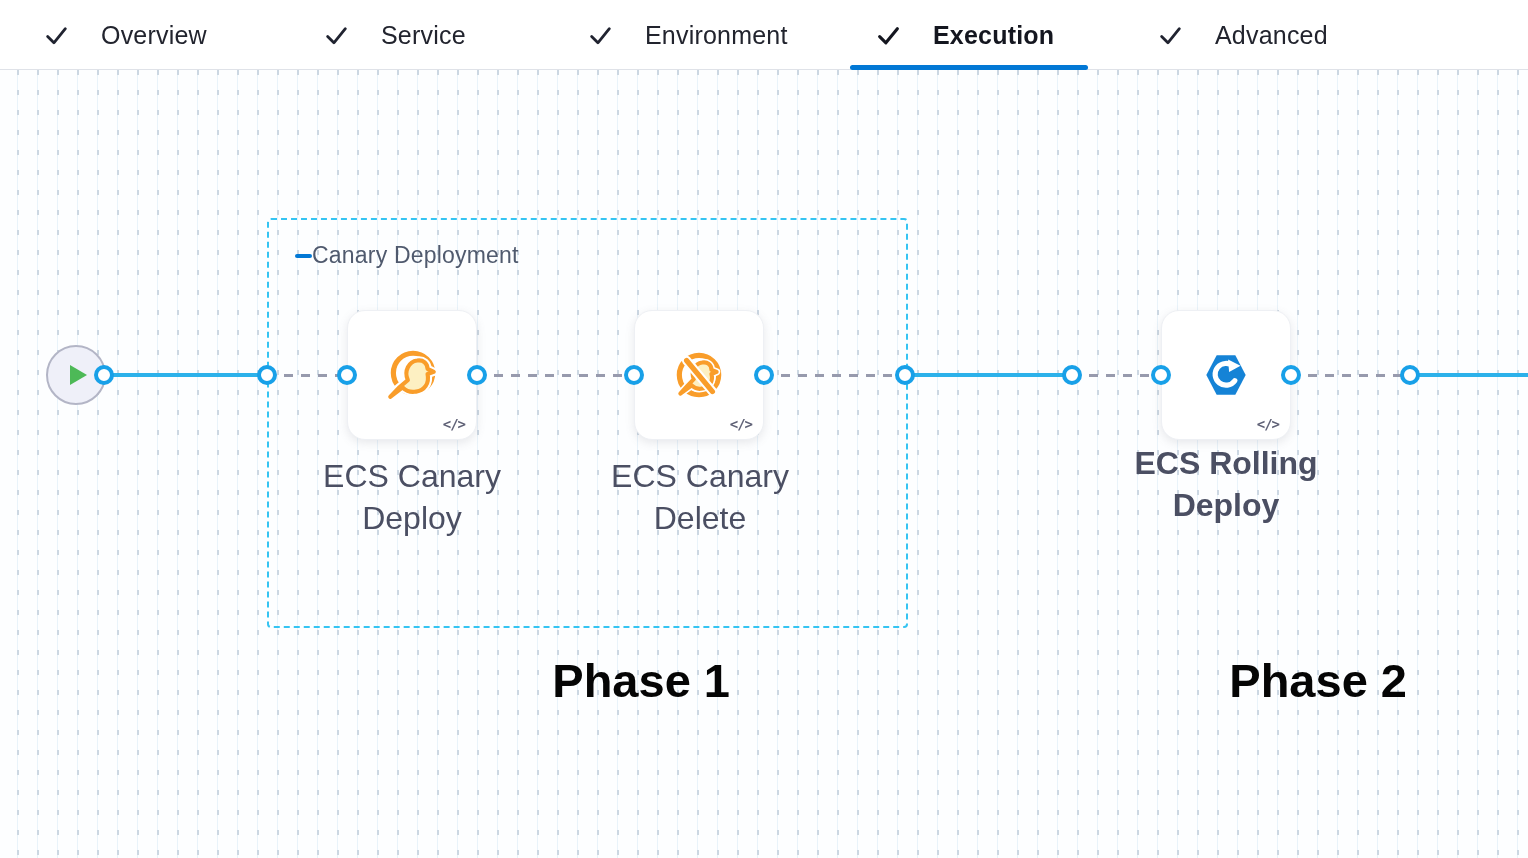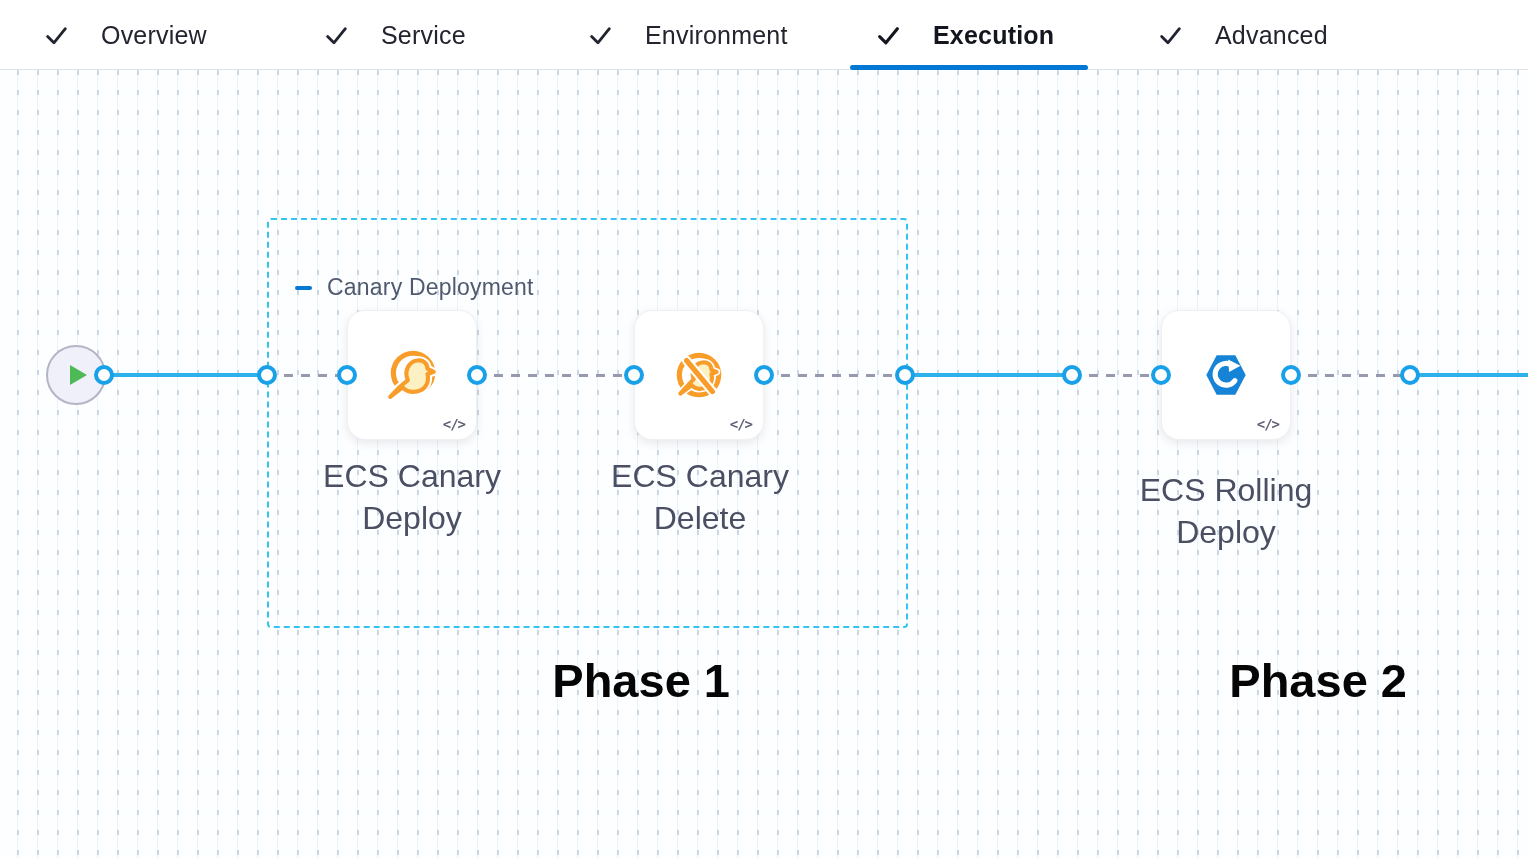--- a/index.html
+++ b/index.html
@@ -24,21 +24,21 @@
   .canvas::before { content:""; position:absolute; inset:0; pointer-events:none;
             background-image:linear-gradient(to right, #ccd7e2 0 2.5px, transparent 2.5px);
             background-size:20px 20px; background-position:17px 0;
             -webkit-mask-image:repeating-linear-gradient(to bottom, #000 0 5px, transparent 5px 20px);
             mask-image:repeating-linear-gradient(to bottom, #000 0 5px, transparent 5px 20px); }
 
   
   .group { position:absolute; top:148px; height:410px; border:2px dashed #35c4f2;
            border-radius:4px; z-index:1; }
   .group-header { position:absolute; left:26px; top:22px; display:flex;
-                  align-items:center; gap:15px; cursor:pointer;margin-top:32px; }
+                  align-items:center; cursor:pointer; }
   .minus-icon { width:17px; height:4px; background:#0278d5; border-radius:2px; }
   .group-label { font-size:23px; color:#505a6e; font-weight:500; letter-spacing:0.2px; }
 
   
   .line-solid { position:absolute; top:303px; height:4px; background:#2cb1ea; z-index:2; }
   .line-dashed { position:absolute; top:304px; height:3px; z-index:2;
                  background:repeating-linear-gradient(to right, #979aad 0 9px, transparent 9px 17px); }
 
   
   .port { position:absolute; top:295px; width:20px; height:20px; border-radius:50%;
@@ -161,18 +161,18 @@
   <div class="port" style="left:624px;"></div>
   <div class="port" style="left:754px;"></div>
   <div class="port" style="left:895px;"></div>
   <div class="port" style="left:1062px;"></div>
   <div class="port" style="left:1151px;"></div>
   <div class="port" style="left:1281px;"></div>
   <div class="port" style="left:1400px;"></div>
 
   <div class="step-label" style="left:302px; top:385px;">ECS Canary Deploy</div>
   <div class="step-label" style="left:590px; top:385px;">ECS Canary Delete</div>
-  <div class="step-label" style="left:1116px; top:399px;">ECS Rolling Deploy</div>
+  <div class="step-label" style="left:1116px; top:372px;font-weight:bold;">ECS Rolling Deploy</div>
 
   <div class="phase-label" style="left:410px; top:583px;">Phase 1</div>
   <div class="phase-label" style="left:1087px; top:583px;">Phase 2</div>
 
 </div>
 
 </body></html>

